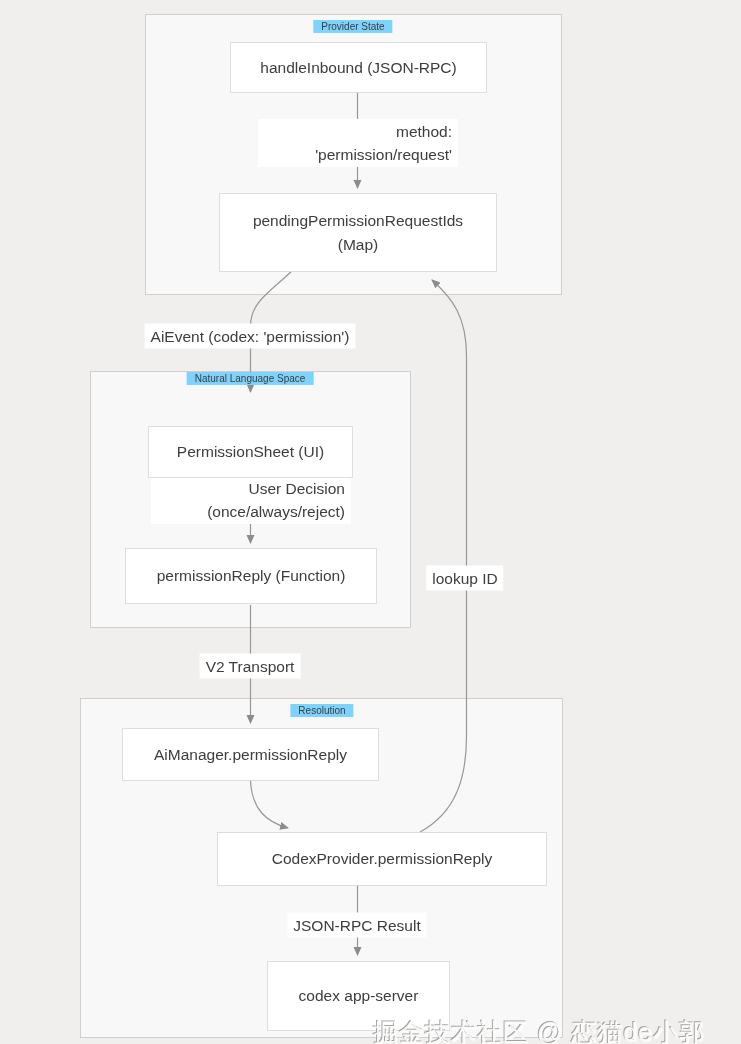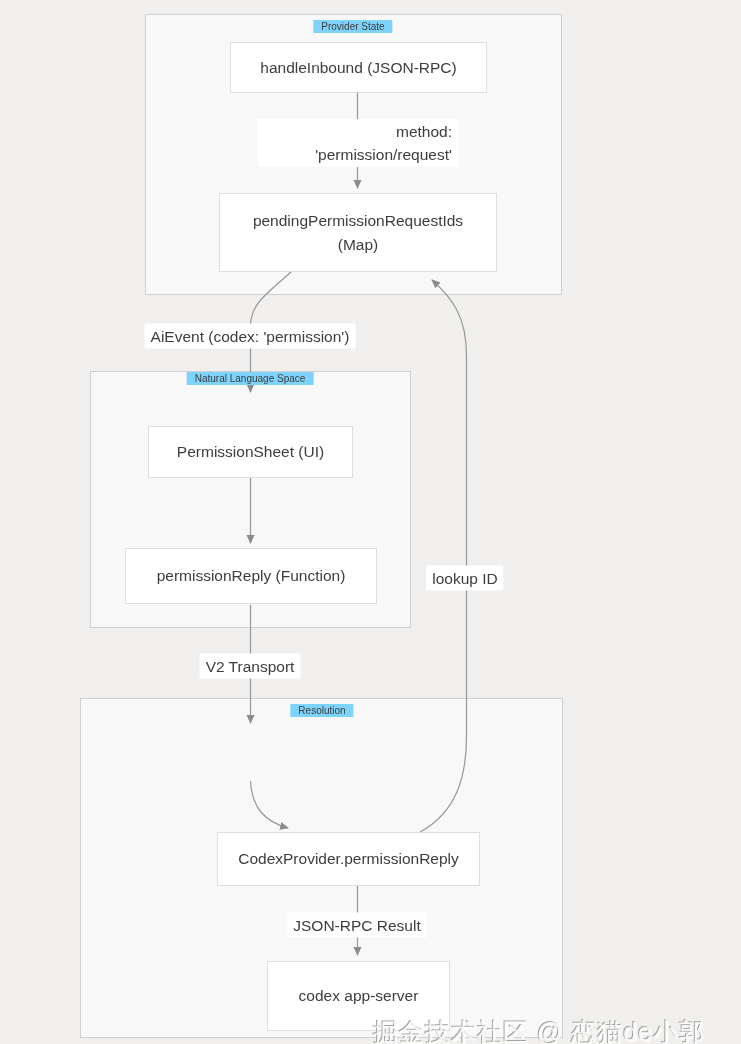--- a/index.html
+++ b/index.html
@@ -82,21 +82,21 @@
     line-height: 24px;
     text-align: center;
     white-space: nowrap;
     z-index: 5;
   }
   #node-handle-inbound { left: 230px; top: 42px;  width: 257px; height: 51px; }
   #node-pending-ids    { left: 219px; top: 193px; width: 278px; height: 79px; }
   #node-permission-sheet { left: 148px; top: 397px; width: 205px; height: 52px; margin-top: 29px; }
   #node-permission-reply { left: 125px; top: 548px; width: 252px; height: 56px; }
   #node-aimanager      { left: 122px; top: 728px; width: 257px; height: 53px; }
-  #node-codex-provider { left: 217px; top: 832px; width: 263px; height: 54px; }
+  #node-codex-provider { left: 217px; top: 832px; width: 330px; height: 54px; }
   #node-codex-app-server { left: 267px; top: 961px; width: 183px; height: 70px; }
 
   
   #watermark {
     position: absolute;
     right: 36px;
     top: 992px;
     font-size: 25px;
     font-weight: normal;
     letter-spacing: 1px;
@@ -135,20 +135,24 @@
   <div class="cluster-title" style="left:250px; transform:translateX(-50%); top:372px;">Natural Language Space</div>
   <div class="cluster-title" style="left:322px; transform:translateX(-50%); top:704px;">Resolution</div>
 
   <div class="edge-label" id="label-method">
     <span>method:</span>
     <span>'permission/request'</span>
   </div>
   <div class="edge-label" id="label-aievent">
     <span>AiEvent (codex: 'permission')</span>
   </div>
+  <div class="edge-label" id="label-user-decision">
+    <span>User Decision</span>
+    <span>(once/always/reject)</span>
+  </div>
   <div class="edge-label" id="label-lookup-id">
     <span>lookup ID</span>
   </div>
   <div class="edge-label" id="label-v2-transport">
     <span>V2 Transport</span>
   </div>
   <div class="edge-label" id="label-json-rpc">
     <span>JSON-RPC Result</span>
   </div>
 
@@ -158,20 +162,23 @@
   <div class="node" id="node-pending-ids">
     <span>pendingPermissionRequestIds</span>
     <span>(Map)</span>
   </div>
   <div class="node" id="node-permission-sheet">
     <span>PermissionSheet (UI)</span>
   </div>
   <div class="node" id="node-permission-reply">
     <span>permissionReply (Function)</span>
   </div>
+  <div class="node" id="node-aimanager">
+    <span>AiManager.permissionReply</span>
+  </div>
   <div class="node" id="node-codex-provider">
     <span>CodexProvider.permissionReply</span>
   </div>
   <div class="node" id="node-codex-app-server">
     <span>codex app-server</span>
   </div>
 
   <div id="watermark">掘金技术社区 @ 恋猫de小郭</div>
 
 </div>

